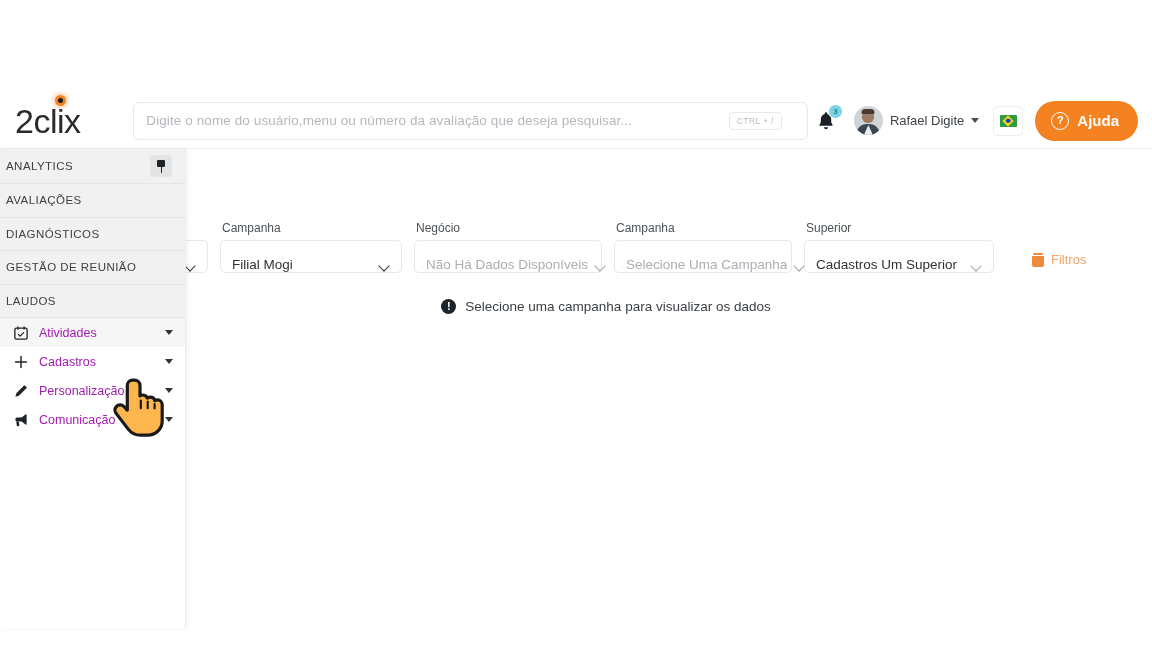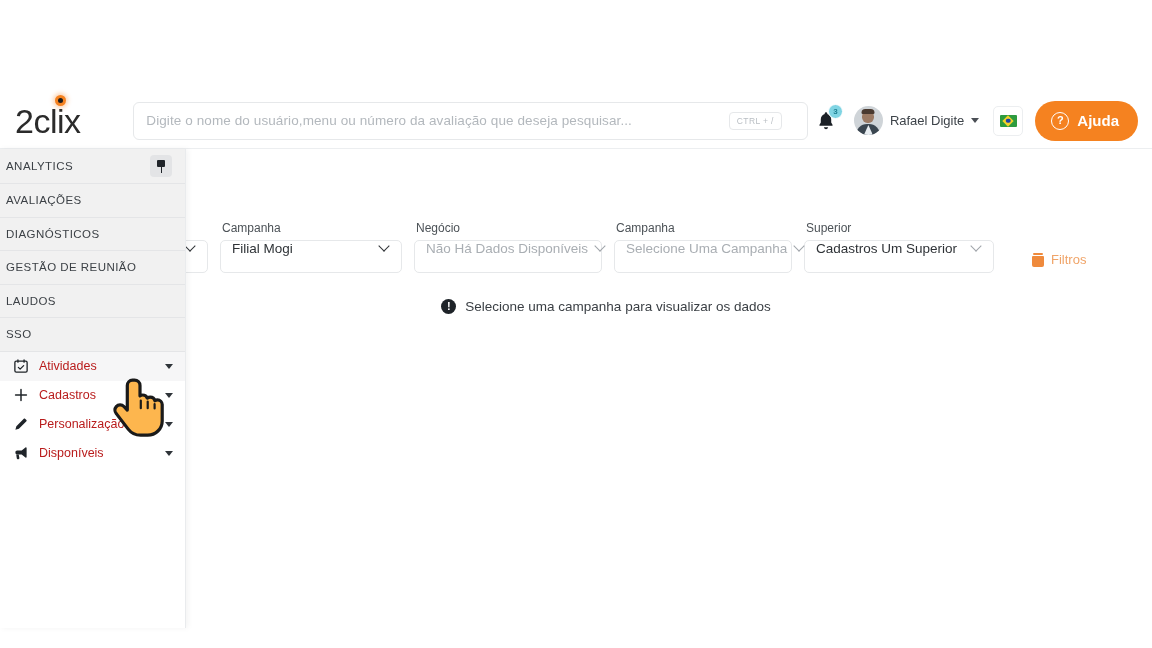--- a/index.html
+++ b/index.html
@@ -267,21 +267,21 @@
   .filter-label {
     font-size: 12px;
     color: #4c5257;
     padding-left: 2px;
   }
   .select {
     height: 33px;
     border: 1px solid #e6e8ea;
     border-radius: 5px;
     background: #ffffff;
-    display: flex; align-items: flex-start;
+    display: flex; align-items: flex-end;
     justify-content: space-between;
     padding: 0 10px 0 11px;
     font-size: 13.5px;
     color: #2f3337;
     cursor: pointer;
     white-space: nowrap;
   }
   .select.muted { color: #a9aeb3; }
   .chev {
     width: 11px; height: 11px;
@@ -424,21 +424,21 @@
 
   .sb-sub {
     background: #ffffff;
   }
   .sb-sub-item {
     height: 29px;
     display: flex;
     align-items: center;
     padding: 0 12px 0 13px;
     font-size: 12.5px;
-    color: #b91c1c;
+    color: #a21caf;
     cursor: pointer;
     gap: 11px;
   }
   .sb-sub-item.shaded { background: #f6f6f7; }
   .sb-ico {
     width: 15px;
     display: flex; align-items: center; justify-content: center;
     flex-shrink: 0;
     color: #1f2429;
   }
@@ -594,23 +594,20 @@
       </div>
 
       <div class="sb-item">
         <span>GESTÃO DE REUNIÃO</span>
       </div>
 
       <div class="sb-item">
         <span>LAUDOS</span>
       </div>
 
-      <div class="sb-item">
-        <span>SSO</span>
-      </div>
 
     </div>
 
     <div class="sb-sub">
 
       <div class="sb-sub-item shaded">
         <span class="sb-ico">
           <svg width="14" height="14" viewBox="0 0 16 16">
             <rect x="1" y="2.5" width="14" height="12.5" rx="1.6" fill="none" stroke="#1f2429" stroke-width="1.5"></rect>
             <path d="M4.5 1v2.6M11.5 1v2.6" stroke="#1f2429" stroke-width="1.5" stroke-linecap="round"></path>
@@ -641,21 +638,21 @@
         <span class="sb-caret"></span>
       </div>
 
       <div class="sb-sub-item">
         <span class="sb-ico">
           <svg width="15" height="14" viewBox="0 0 17 16">
             <path d="M15.5 2.2v10.4c0 .7-.8 1.1-1.3.6L9.8 9.6H4.6c-1 0-1.9-.8-1.9-1.9V7c0-1 .8-1.9 1.9-1.9h5.2l4.4-3.5c.5-.4 1.3 0 1.3.6z" fill="#1f2429"></path>
             <path d="M3.6 9.8l.7 4.4c.1.5.5.8 1 .8h.9c.6 0 1.1-.6 1-1.2l-.7-4z" fill="#1f2429"></path>
           </svg>
         </span>
-        <span>Disponíveis</span>
+        <span>Comunicação</span>
         <span class="sb-caret"></span>
       </div>
 
     </div>
 
   </div>
 
   <div class="cursor">
     <svg width="56" height="66" viewBox="0 0 56 66">
       <path d="M20.5 4.2c-3 0-5.2 2.4-5.2 5.3v24.6l-3.4-3.6c-2.1-2.2-5.6-2.2-7.6.1-1.8 2-1.8 5 0 7l11.9 15.5c2.9 3.8 7.5 6.1 12.4 6.1h7.1c8 0 14.5-6.4 14.5-14.3V28.6c0-2.6-2.1-4.7-4.7-4.7-1 0-1.9.3-2.6.8-.5-2-2.4-3.6-4.7-3.6-1.1 0-2.1.4-2.9 1-.7-1.8-2.5-3.1-4.6-3.1-1 0-1.9.3-2.7.8V9.5c0-2.9-2.4-5.3-5.5-5.3z" fill="#fdb64e" stroke="#1a1a1a" stroke-width="3.2" stroke-linejoin="round"></path>

